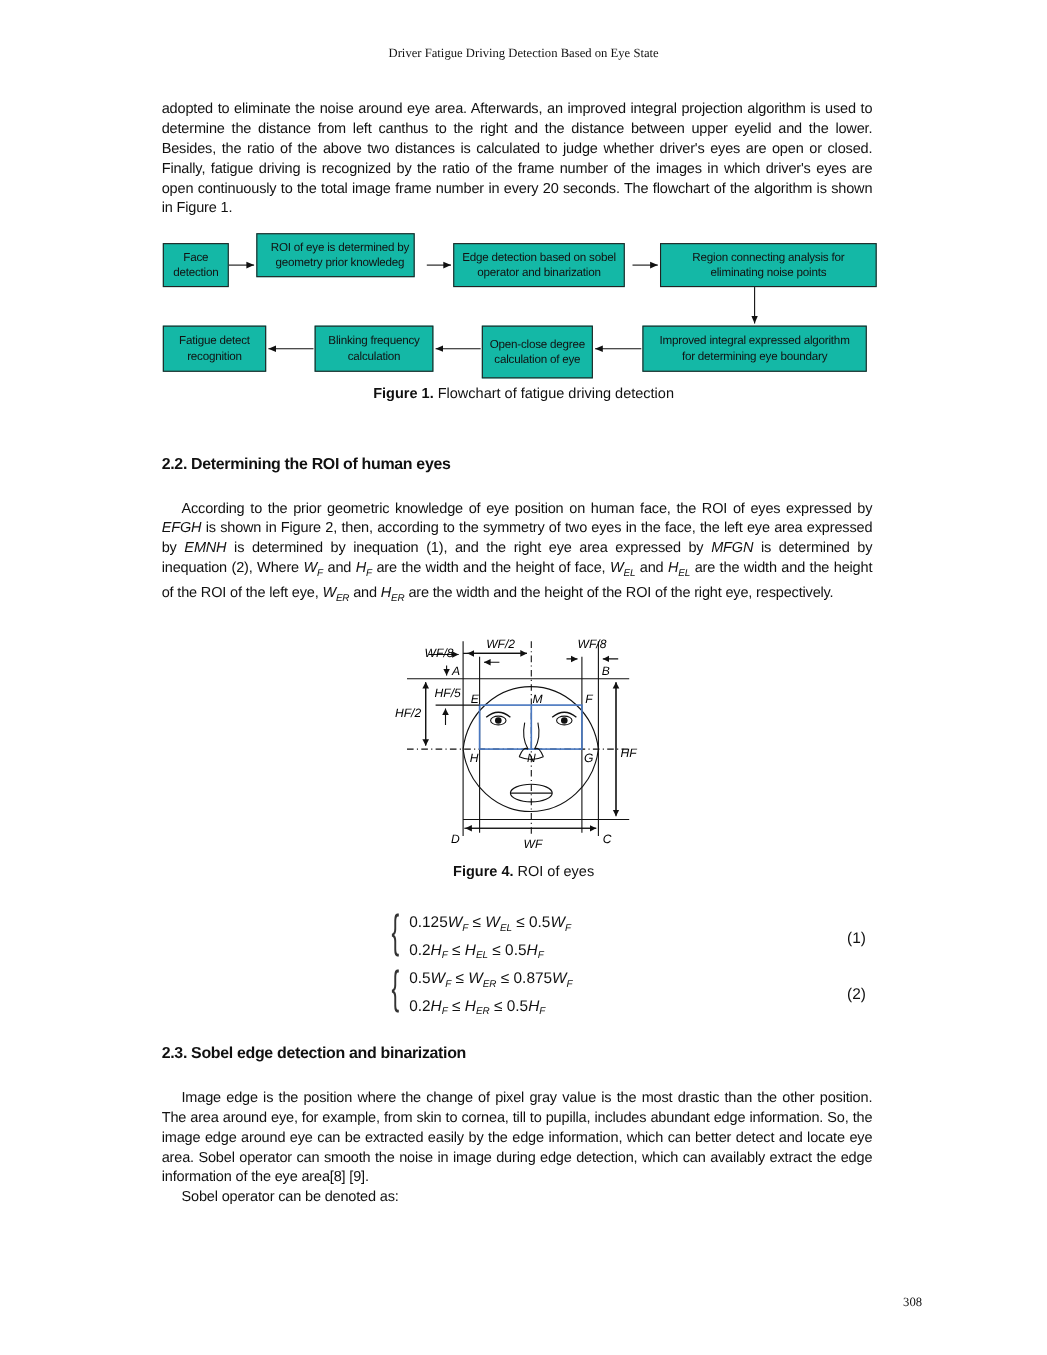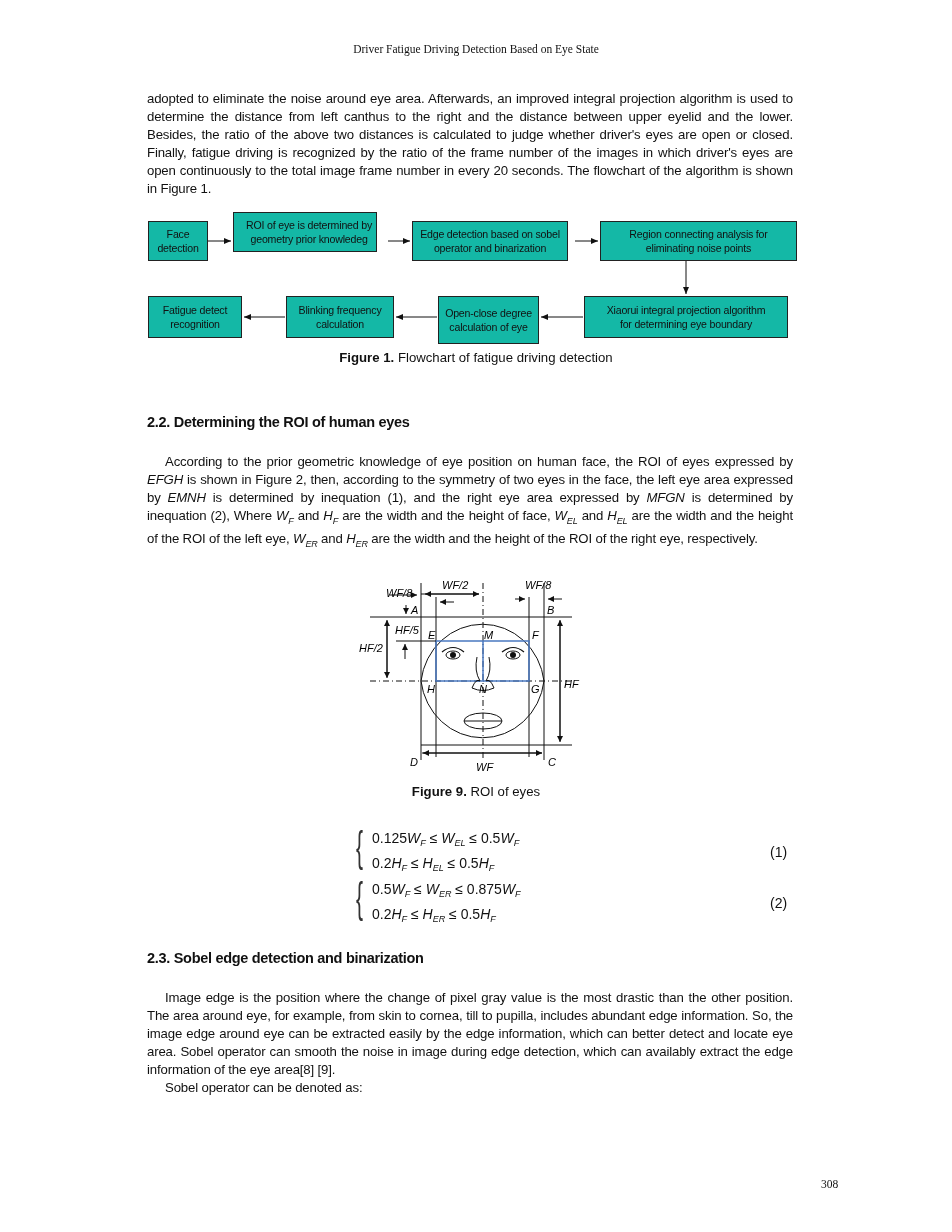--- a/index.html
+++ b/index.html
@@ -88,21 +88,21 @@
       </div>
   </div>
   <div class="fbox sans" style="left:438px;top:296px;width:101px;height:48px;">
     <div>
         <div>Open-close degree</div>
         <div>calculation of eye</div>
       </div>
   </div>
   <div class="fbox sans" style="left:584px;top:296px;width:204px;height:42px;">
     <div>
-        <div>Xiaorui integral projection algorithm</div>
+        <div>Improved integral expressed algorithm</div>
         <div>for determining eye boundary</div>
       </div>
   </div>
 </div>
 
 <div class="caption sans" style="top:350px;">
   <b>Figure 1.</b><span> Flowchart of fatigue driving detection</span>
 </div>
 
 <div class="heading sans" style="top:414px;">2.2. Determining the ROI of human eyes</div>
@@ -185,21 +185,21 @@
   <text x="77" y="118" font-size="11" font-style="italic">H</text>
   <text x="129" y="118" font-size="11" font-style="italic">N</text>
   <text x="181" y="118" font-size="11" font-style="italic">G</text>
   <text x="214" y="113" font-size="11" font-style="italic">HF</text>
   <text x="60" y="191" font-size="11" font-style="italic">D</text>
   <text x="198" y="191" font-size="11" font-style="italic">C</text>
   <text x="126" y="196" font-size="11" font-style="italic">WF</text>
 </svg>
 
 <div class="caption sans" style="top:784px;">
-  <b>Figure 9.</b><span> ROI of eyes</span>
+  <b>Figure 4.</b><span> ROI of eyes</span>
 </div>
 
 <div class="eq sans" style="left:362px;top:828px;">
   <div class="brace" style="left:-6px;top:-2px;">{</div>
   <div class="eqline" style="padding-left:10px;"><span>0.125</span><i>W</i><sub>F</sub><span> ≤ </span><i>W</i><sub>EL</sub><span> ≤ 0.5</span><i>W</i><sub>F</sub></div>
   <div class="eqline" style="padding-left:10px;"><span>0.2</span><i>H</i><sub>F</sub><span> ≤ </span><i>H</i><sub>EL</sub><span> ≤ 0.5</span><i>H</i><sub>F</sub></div>
 </div>
 <div class="eqnum sans" style="top:844px;">(1)</div>
 
 <div class="eq sans" style="left:362px;top:879px;">

